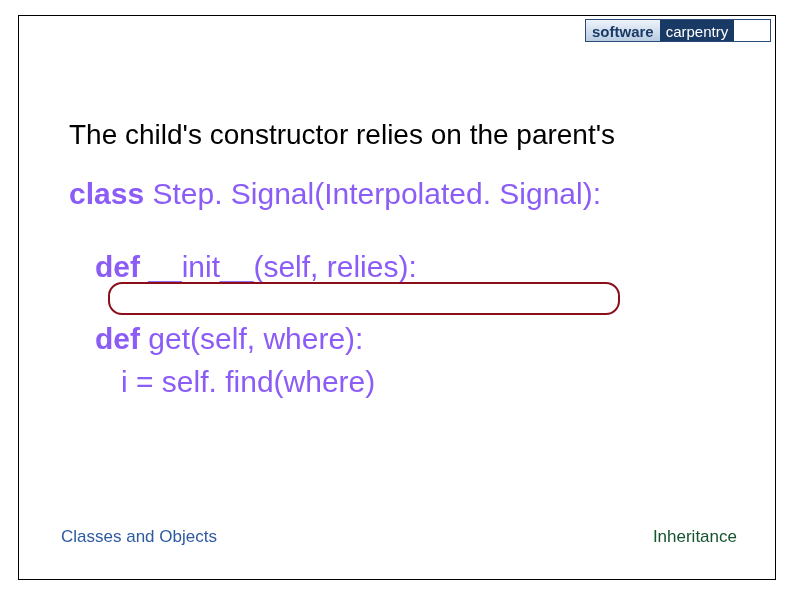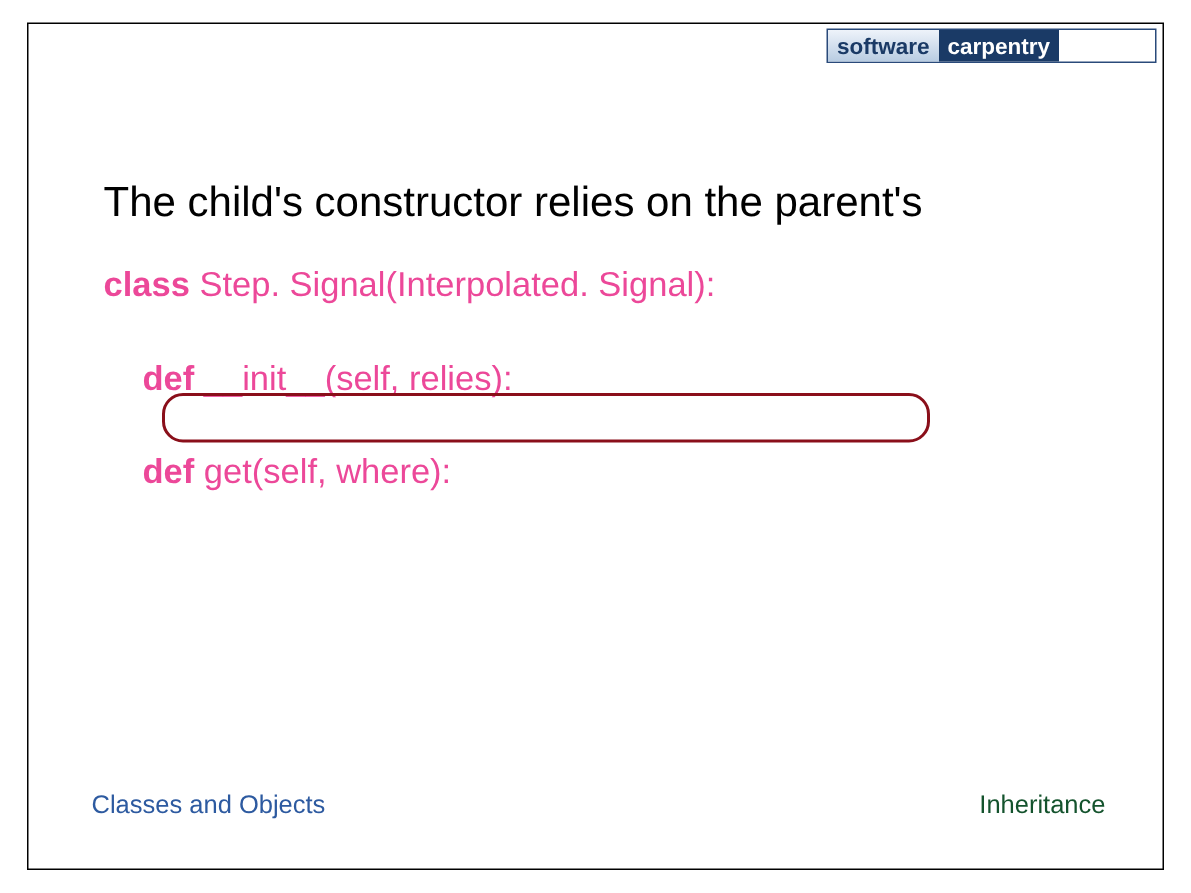--- a/index.html
+++ b/index.html
@@ -15,21 +15,21 @@
     left: 18px;
     top: 15px;
     width: 758px;
     height: 565px;
     border: 1px solid #000;
   }
   .logo {
     position: absolute;
     right: 4px;
     top: 3px;
-    width: 220px;
+    width: 186px;
     height: 32px;
     display: flex;
     flex-direction: column;
   }
   .logo-main {
     display: flex;
     height: 23px;
     border: 1px solid #2a4a7a;
   }
   .logo-left {
@@ -37,21 +37,21 @@
     color: #1a3a66;
     font-weight: bold;
     font-size: 15px;
     padding: 1px 6px 0 6px;
     display: flex;
     align-items: center;
   }
   .logo-right {
     background: #1a3a66;
     color: #fff;
-    font-weight: bold;
+    font-weight: normal;
     font-size: 15px;
     padding: 1px 6px 0 6px;
     display: flex;
     align-items: center;
   }
   .logo-tag {
     font-size: 7px;
     color: #7a92b0;
     text-align: right;
     letter-spacing: 0.2px;
@@ -64,22 +64,22 @@
     width: 690px;
     margin-top: 21px;
   }
   .slide-title {
     font-size: 28px;
     color: #000;
     font-weight: normal;
     margin-bottom: 22px;
   }
   .code {
-    font-size: 23px;
-    color: #ec4899;
+    font-size: 30px;
+    color: #8b5cf6;
     line-height: 1.42;
   }
   .code .kw { font-weight: bold; }
   .indent1 { padding-left: 26px; }
   .indent2 { padding-left: 52px; }
   .gap { height: 30px; }
   .highlight-wrap {
     position: relative;
   }
   .highlight-box {
@@ -132,20 +132,21 @@
       <div class="indent1"><span class="kw">def</span><span> __init__(self, relies):</span></div>
 
       <div class="indent2 highlight-wrap">
         <div class="highlight-box"></div>
       </div>
 
       <div class="gap"></div>
 
       <div class="indent1"><span class="kw">def</span><span> get(self, where):</span></div>
 
+      <div class="indent2"><span>i = self. find(where)</span></div>
 
     </div>
   </div>
 
   <div class="footer-left">Classes and Objects</div>
   <div class="footer-right">Inheritance</div>
 
 </div>
 
 </body></html>

